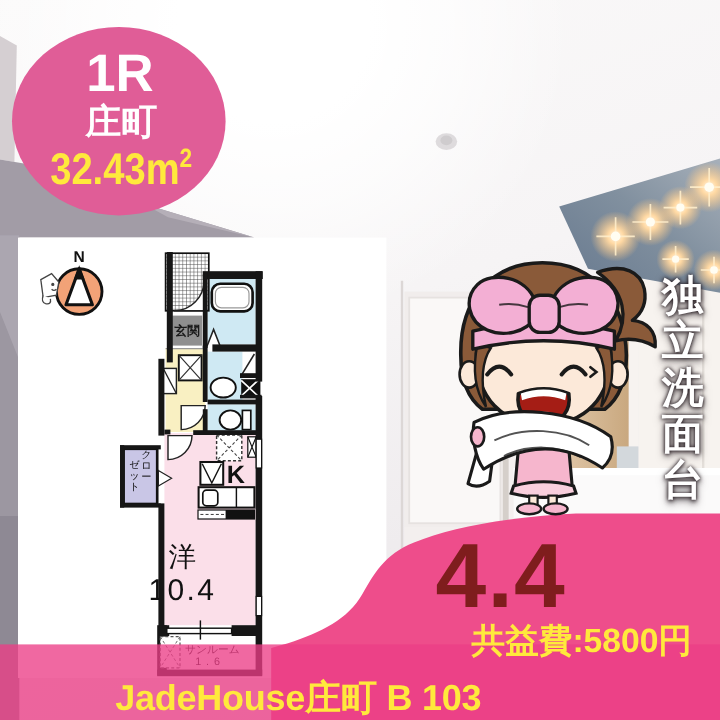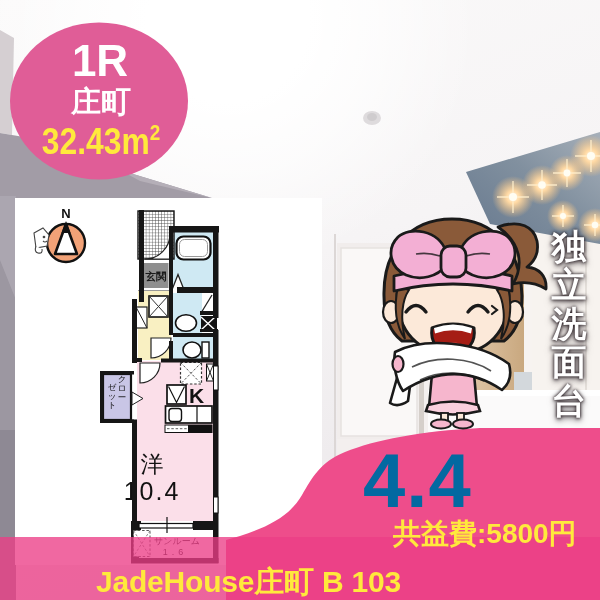--- a/index.html
+++ b/index.html
@@ -340,19 +340,19 @@
       </g>
 
       <g fill="#f6b6cd" stroke="#1a1a1a" stroke-width="2.2">
         <ellipse cx="398" cy="364" rx="5.5" ry="8"></ellipse>
       </g>
     </g>
   </svg>
 
   <div class="abs" style="left:551px;top:228px;width:36px;font-size:35px;font-weight:bold;color:#ffffff;text-align:center;line-height:38.4px;text-shadow:0 0 3px rgba(40,30,35,1), 0 1px 4px rgba(40,30,35,0.85), 0 3px 7px rgba(50,40,45,0.55);">独<br>立<br>洗<br>面<br>台</div>
 
-  <div class="abs" style="left:363px;top:443px;font-size:76px;font-weight:bold;color:#0369a1;letter-spacing:1px;line-height:76px;">4.4</div>
+  <div class="abs" style="left:363px;top:443px;font-size:76px;font-weight:bold;color:#7f1d1d;letter-spacing:1px;line-height:76px;">4.4</div>
 
 
   <div class="abs" style="left:373px;top:515px;font-size:28px;font-weight:bold;color:#ffe93c;margin-left:20px;">共益費:5800円</div>
 
   <div class="abs" style="left:96px;top:562px;font-size:30px;font-weight:bold;color:#ffe93c;letter-spacing:-0.2px;">JadeHouse庄町 B 103</div>
 </div>
 
 </body></html>

